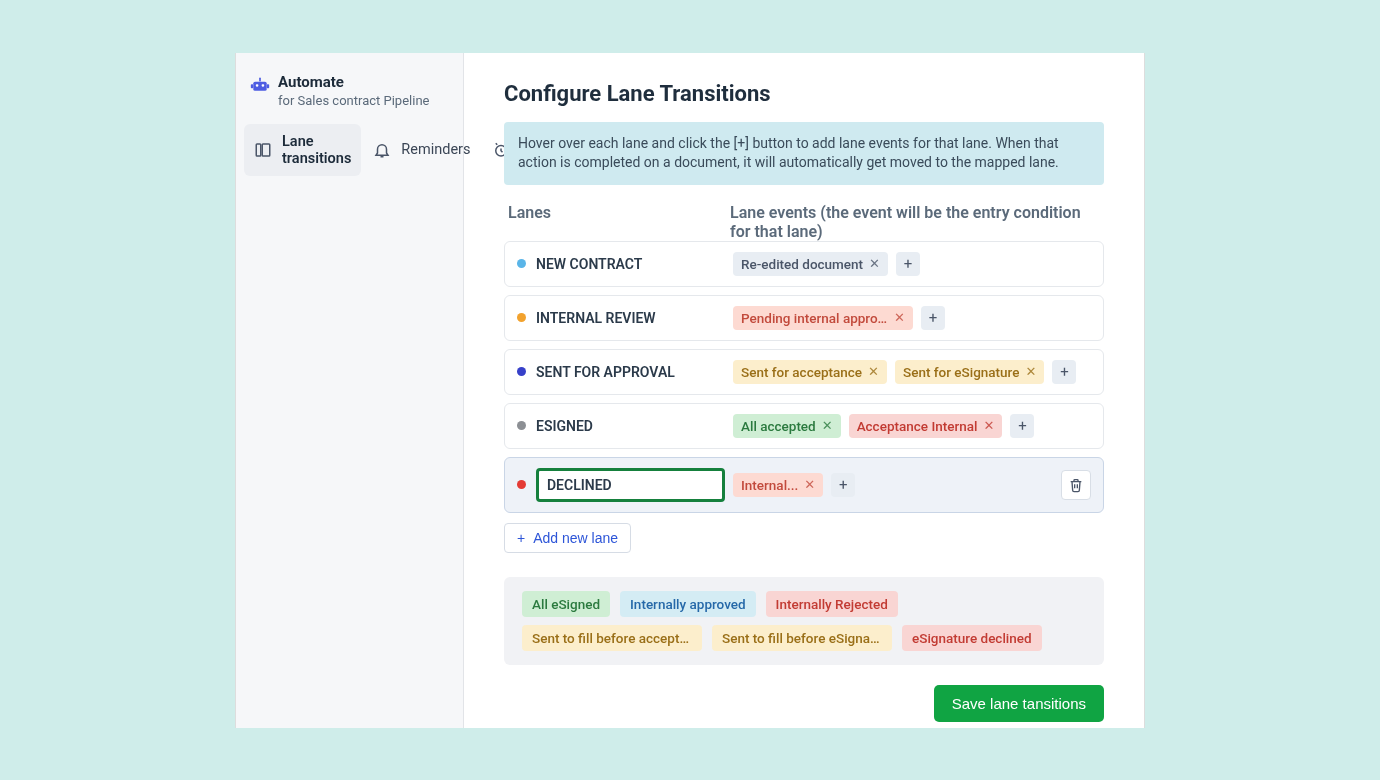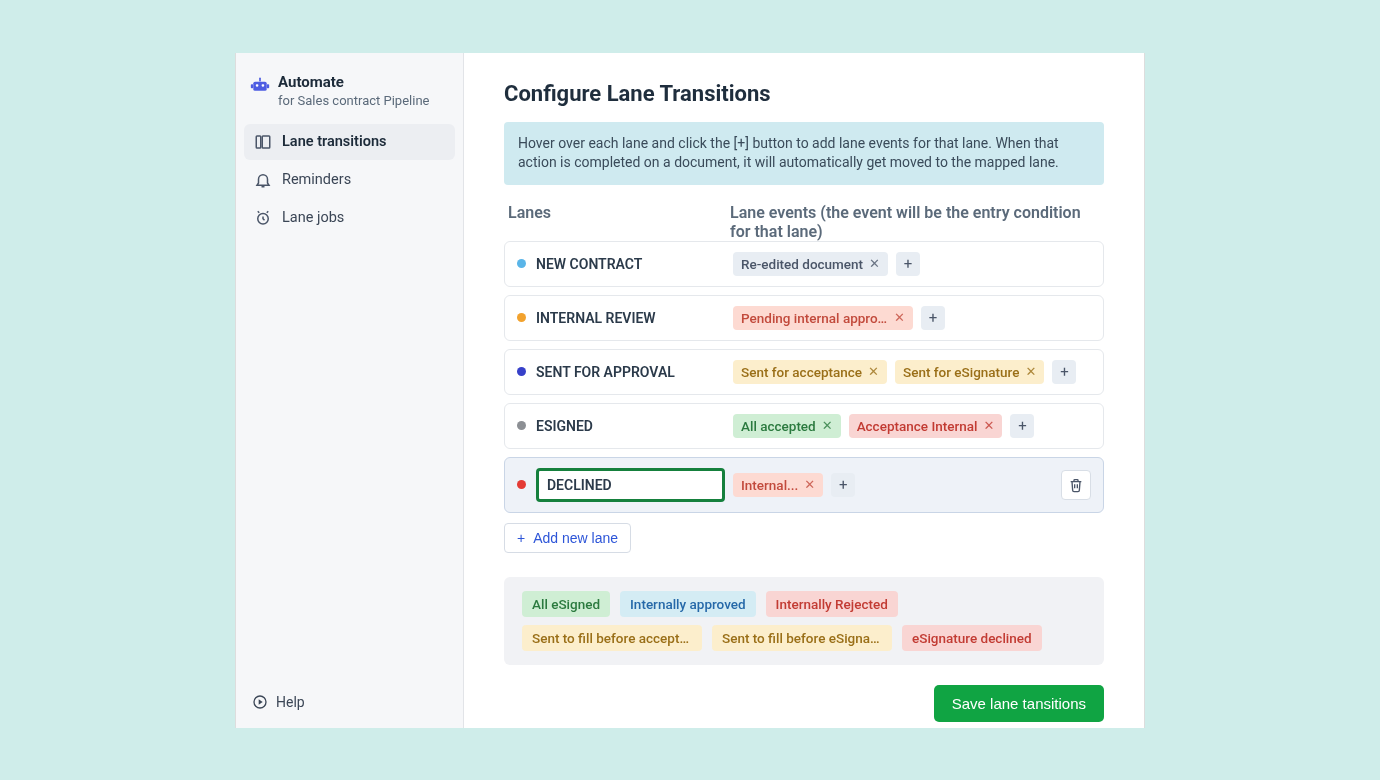--- a/index.html
+++ b/index.html
@@ -45,21 +45,21 @@
     font-weight: 700;
     color: #1d2b3a;
     font-size: 15px;
   }
   .brand-text .subtitle {
     color: #5b6a7a;
     font-size: 13px;
     margin-top: 2px;
   }
   .nav {
-    display: flex; flex-direction: column; gap: 2px;
+    display: flex; flex-direction: row; gap: 2px;
   }
   .nav-item {
     display: flex; align-items: center; gap: 10px;
     padding: 9px 10px;
     border-radius: 6px;
     color: #3b4656;
     font-size: 14.5px;
     cursor: pointer;
   }
   .nav-item.active {
@@ -276,29 +276,20 @@
           <span class="icon">
             <svg width="18" height="18" viewBox="0 0 24 24" fill="none" stroke="currentColor" stroke-width="2">
               <circle cx="12" cy="13" r="7"></circle>
               <path d="M12 10v3l2 2"></path>
               <path d="M5 3l2 2M19 3l-2 2"></path>
             </svg>
           </span>
           <span>Lane jobs</span>
         </div>
       </nav>
-    <div class="sidebar-footer">
-      <span>
-        <svg width="16" height="16" viewBox="0 0 24 24" fill="currentColor">
-            <circle cx="12" cy="12" r="9" fill="none" stroke="currentColor" stroke-width="2"></circle>
-            <polygon points="10,8 16,12 10,16"></polygon>
-          </svg>
-      </span>
-      <span>Help</span>
-    </div>
   </aside>
 
   <main class="main">
     <h1 class="page-title">Configure Lane Transitions</h1>
     <div class="info-banner">Hover over each lane and click the [+] button to add lane events for that lane. When that action is completed on a document, it will automatically get moved to the mapped lane.</div>
 
     <div class="col-headers">
       <div class="col-lanes">Lanes</div>
       <div class="col-events">Lane events (the event will be the entry condition for that lane)</div>
     </div>

